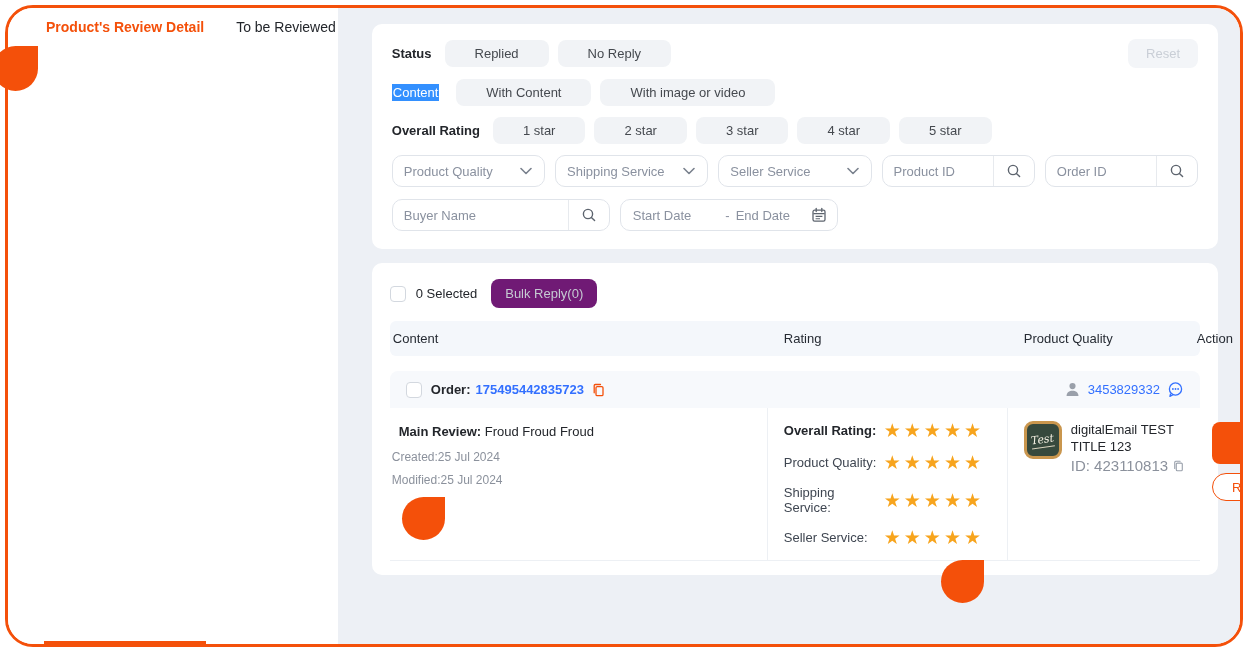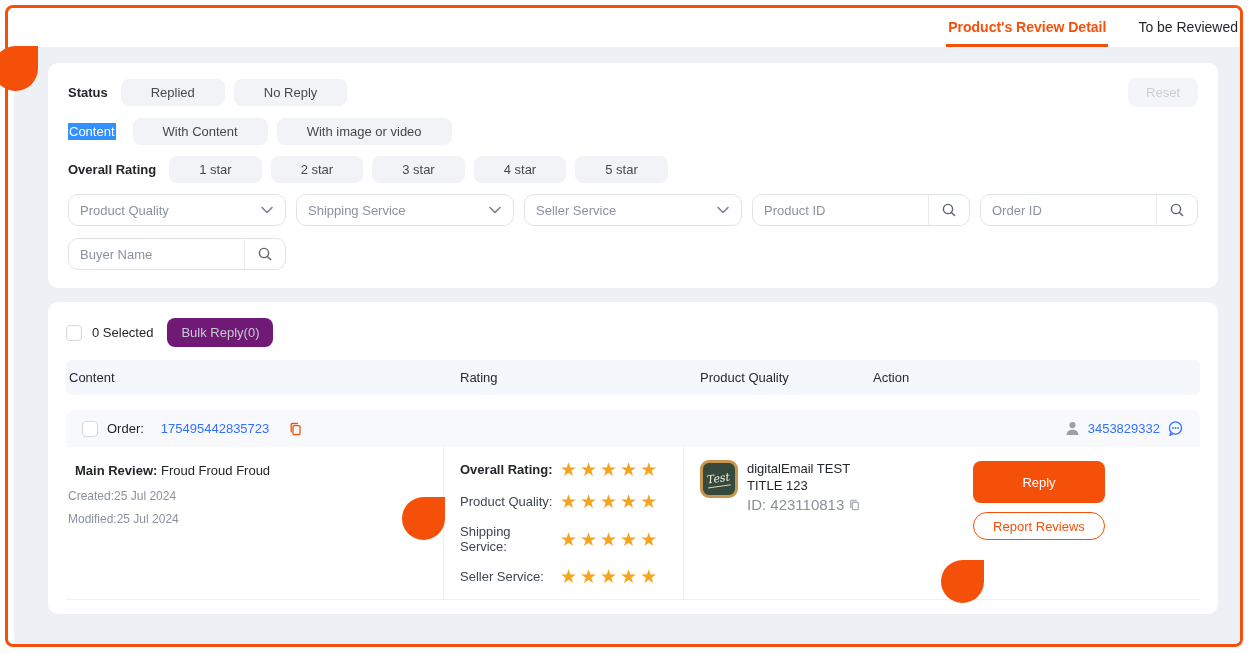--- a/index.html
+++ b/index.html
@@ -3,22 +3,22 @@
 <meta charset="utf-8">
 <style>
   html,body{margin:0;padding:0;}
   body{
     width:1248px;height:654px;position:relative;overflow:hidden;background:#ffffff;
     font-family:"Liberation Sans","DejaVu Sans",sans-serif;
     -webkit-font-smoothing:antialiased;color:#1f2329;
   }
   .frame{
     position:absolute;top:5px;left:5px;right:5px;bottom:7px;
-    border:3px solid var(--accent,#F4500A);border-radius:8px;overflow:hidden;
-    background:#ffffff;display:flex;flex-direction:column;align-items:flex-end;
+    border:3px solid var(--accent,#F4500A);border-radius:28px;overflow:hidden;
+    background:#ffffff;display:flex;flex-direction:row;
   }
   
   .tabbar{background:#fff;padding:11px 0 0 36px;display:flex;gap:28px;flex:0 0 auto;}
   .tab{font-size:14px;color:#23262b;padding:0 2px 9px 2px;cursor:pointer;border-bottom:3px solid transparent;}
   .tab.active{color:var(--accent,#F4500A);font-weight:bold;border-bottom-color:var(--accent,#F4500A);}
   
   .page-body{flex:1;background:#edf0f5;padding:16px 22px 14px 34px;overflow:hidden;}
   .card{background:#fff;border-radius:10px;}
   .filter-card{padding:15px 20px 10px 20px;}
   .frow{display:flex;align-items:center;gap:9px;margin-bottom:11px;}
@@ -198,20 +198,35 @@
       <div class="frow" style="gap:10px;margin-bottom:8px;">
         <div class="ctrl">
           <span class="ph">Buyer Name</span>
           <span class="iconbox">
             <svg width="16" height="16" viewBox="0 0 16 16">
                 <circle cx="7" cy="7" r="4.6" fill="none" stroke="#5d646e" stroke-width="1.4"></circle>
                 <line x1="10.4" y1="10.4" x2="13.6" y2="13.6" stroke="#5d646e" stroke-width="1.4" stroke-linecap="round"></line>
               </svg>
           </span>
         </div>
+        <div class="ctrl date">
+          <span class="ph">Start Date</span>
+          <span class="sep">-</span>
+          <span class="ph" style="padding-left:2px;">End Date</span>
+          <span class="calbox">
+            <svg width="16" height="16" viewBox="0 0 16 16">
+                <rect x="2" y="3.2" width="12" height="11" rx="1.6" fill="none" stroke="#5d646e" stroke-width="1.3"></rect>
+                <line x1="5.2" y1="1.4" x2="5.2" y2="4.6" stroke="#5d646e" stroke-width="1.3" stroke-linecap="round"></line>
+                <line x1="10.8" y1="1.4" x2="10.8" y2="4.6" stroke="#5d646e" stroke-width="1.3" stroke-linecap="round"></line>
+                <line x1="2.4" y1="6.6" x2="13.6" y2="6.6" stroke="#5d646e" stroke-width="1.1"></line>
+                <line x1="4.6" y1="9.4" x2="11.4" y2="9.4" stroke="#5d646e" stroke-width="1.1"></line>
+                <line x1="4.6" y1="11.8" x2="9" y2="11.8" stroke="#5d646e" stroke-width="1.1"></line>
+              </svg>
+          </span>
+        </div>
       </div>
 
     </div>
 
     <div class="card table-card">
 
       <div class="sel-row">
         <span class="cbx"></span>
         <span class="sel-count">0 Selected</span>
         <button class="bulk-btn">Bulk Reply(0)</button>
@@ -220,21 +235,21 @@
       <div class="tgrid thead">
         <div>Content</div>
         <div>Rating</div>
         <div>Product Quality</div>
         <div>Action</div>
       </div>
 
       <div>
         <div class="order-head">
           <span class="cbx"></span>
-          <span style="display:flex;align-items:center;gap:17px;">
+          <span style="display:flex;align-items:center;gap:5px;font-weight:bold;">
             <span class="order-label">Order:</span>
             <span class="blue-link">175495442835723</span>
             <span style="margin-left:2px;">
               <svg width="14" height="14" viewBox="0 0 14 14">
                   <path d="M3.2 9.8 V2.6 a1.1 1.1 0 0 1 1.1-1.1 h5.2" fill="none" stroke="#F4500A" stroke-width="1.3" stroke-linecap="round"></path>
                   <rect x="5" y="3.6" width="7" height="9" rx="1.2" fill="none" stroke="#F4500A" stroke-width="1.3"></rect>
                 </svg>
             </span>
           </span>
           <span class="buyer">

